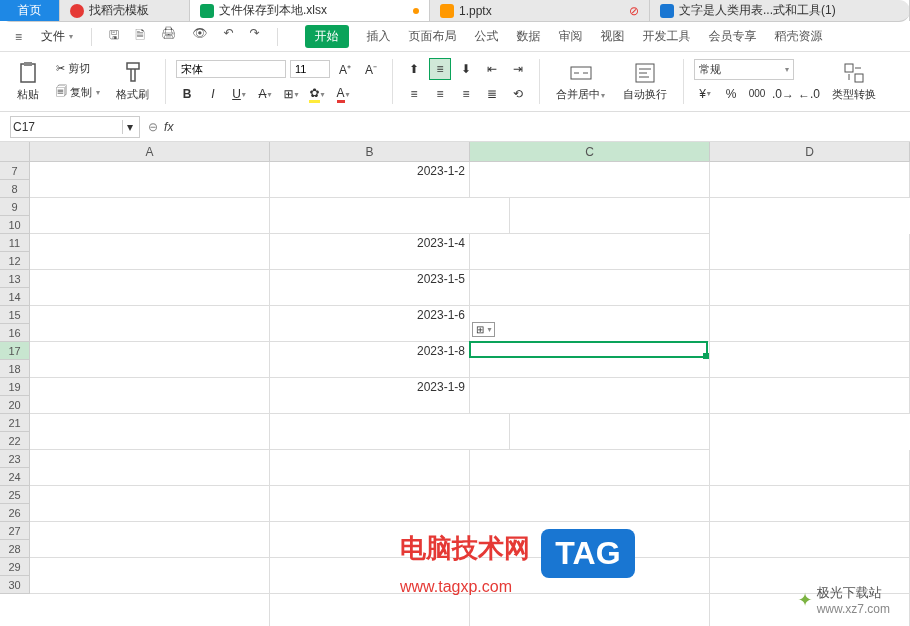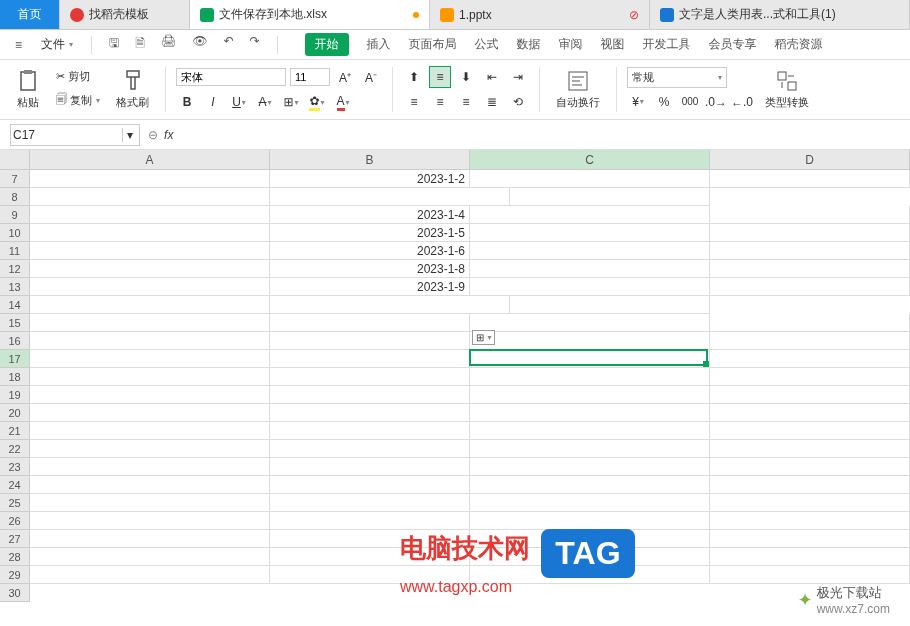--- a/index.html
+++ b/index.html
@@ -1,18 +1,18 @@
 <!DOCTYPE html>
 <html><head>
   <meta charset="utf-8">
   <style>
     * { box-sizing: border-box; margin: 0; padding: 0; }
     body { font-family: "Microsoft YaHei", Arial, sans-serif; font-size: 12px; color: #333; background: #fff; width: 910px; height: 626px; overflow: hidden; position: relative; }
     
-    .tabs-bar { display: flex; height: 30px; background: #e8e8e8; border-bottom: 1px solid #ccc; }
+    .tabs-bar { display: flex; height: 22px; background: #e8e8e8; border-bottom: 1px solid #ccc; border-radius: 11px; }
     .tab { display: flex; align-items: center; padding: 0 10px; border-right: 1px solid #ccc; cursor: pointer; gap: 5px; position: relative; }
     .tab.home { background: #1e88e5; color: #fff; width: 60px; justify-content: center; }
     .tab.active { background: #fff; }
     .tab-icon { width: 14px; height: 14px; display: inline-block; }
     .icon-red { background: #e53935; border-radius: 50%; }
     .icon-green { background: #0aa35a; border-radius: 3px; }
     .icon-orange { background: #ff9800; border-radius: 3px; }
     .icon-blue { background: #1976d2; border-radius: 3px; }
     .tab-dot { width: 6px; height: 6px; background: #ff9800; border-radius: 50%; margin-left: auto; }
     .tab-warn { color: #e53935; margin-left: auto; }
@@ -47,21 +47,21 @@
     
     .sheet { display: flex; height: 456px; position: relative; }
     .corner { width: 30px; height: 20px; background: #e8e8e8; border-right: 1px solid #ccc; border-bottom: 1px solid #ccc; }
     .col-headers { display: flex; height: 20px; position: absolute; left: 30px; top: 0; right: 0; }
     .col-h { background: #e8e8e8; border-right: 1px solid #ccc; border-bottom: 1px solid #ccc; text-align: center; line-height: 20px; color: #555; }
     .col-h.sel { background: #c8e6d0; }
     .row-headers { position: absolute; left: 0; top: 20px; width: 30px; }
     .row-h { height: 18px; background: #e8e8e8; border-right: 1px solid #ccc; border-bottom: 1px solid #ccc; text-align: center; line-height: 18px; color: #555; font-size: 11px; }
     .row-h.sel { background: #c8e6d0; }
     .grid { position: absolute; left: 30px; top: 20px; right: 0; bottom: 0; }
-    .row { display: flex; height: 18px; }
+    .row { display: flex; height: 36px; }
     .cell { border-right: 1px solid #ddd; border-bottom: 1px solid #ddd; padding: 0 4px; line-height: 18px; text-align: right; overflow: hidden; white-space: nowrap; }
     .sel-cell { position: absolute; border: 2px solid #0aa35a; pointer-events: none; }
     .sel-handle { position: absolute; width: 6px; height: 6px; background: #0aa35a; right: -3px; bottom: -3px; }
     .paste-indicator { position: absolute; border: 1px solid #999; background: #fff; padding: 1px 3px; font-size: 10px; cursor: pointer; display: flex; align-items: center; gap: 2px; }
     
     .watermark { position: absolute; bottom: 30px; left: 400px; pointer-events: none; }
     .wm-red { color: #e53935; font-size: 26px; font-weight: bold; }
     .wm-tag { display: inline-block; background: #1976d2; color: #fff; font-size: 32px; font-weight: bold; padding: 6px 14px; border-radius: 8px; margin-left: 8px; vertical-align: middle; }
     .wm-url { color: #e53935; font-size: 16px; }
     .wm-jg { position: absolute; bottom: 10px; right: 20px; color: #555; font-size: 13px; display: flex; align-items: center; gap: 4px; }
@@ -189,20 +189,27 @@
     </div>
     <div class="ribbon-group-h">
       <span class="fmt-btn">≡</span>
       <span class="fmt-btn">≡</span>
       <span class="fmt-btn">≡</span>
       <span class="fmt-btn">≣</span>
       <span class="fmt-btn">⟲</span>
     </div>
   </div>
   <span class="ribbon-sep"></span>
+  <div class="ribbon-big-btn">
+    <svg class="ribbon-big-icon" viewBox="0 0 24 24">
+        <rect x="2" y="6" width="20" height="12" fill="none" stroke="#555"></rect>
+        <path d="M5 12h5M14 12h5" stroke="#555"></path>
+      </svg>
+    <span style="font-size:11px"><span>合并居中</span><span class="dd">▾</span></span>
+  </div>
   <div class="ribbon-big-btn">
     <svg class="ribbon-big-icon" viewBox="0 0 24 24">
         <rect x="3" y="3" width="18" height="18" fill="none" stroke="#555"></rect>
         <path d="M6 8h12M6 12h8M6 16h10" stroke="#555"></path>
       </svg>
     <span style="font-size:11px">自动换行</span>
   </div>
   <span class="ribbon-sep"></span>
   <div class="ribbon-group">
     <div class="ribbon-group-h">

